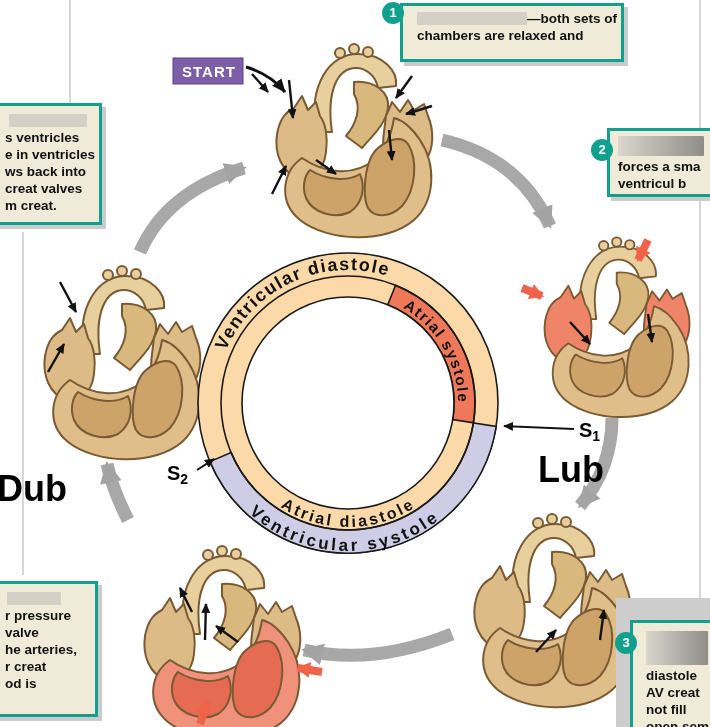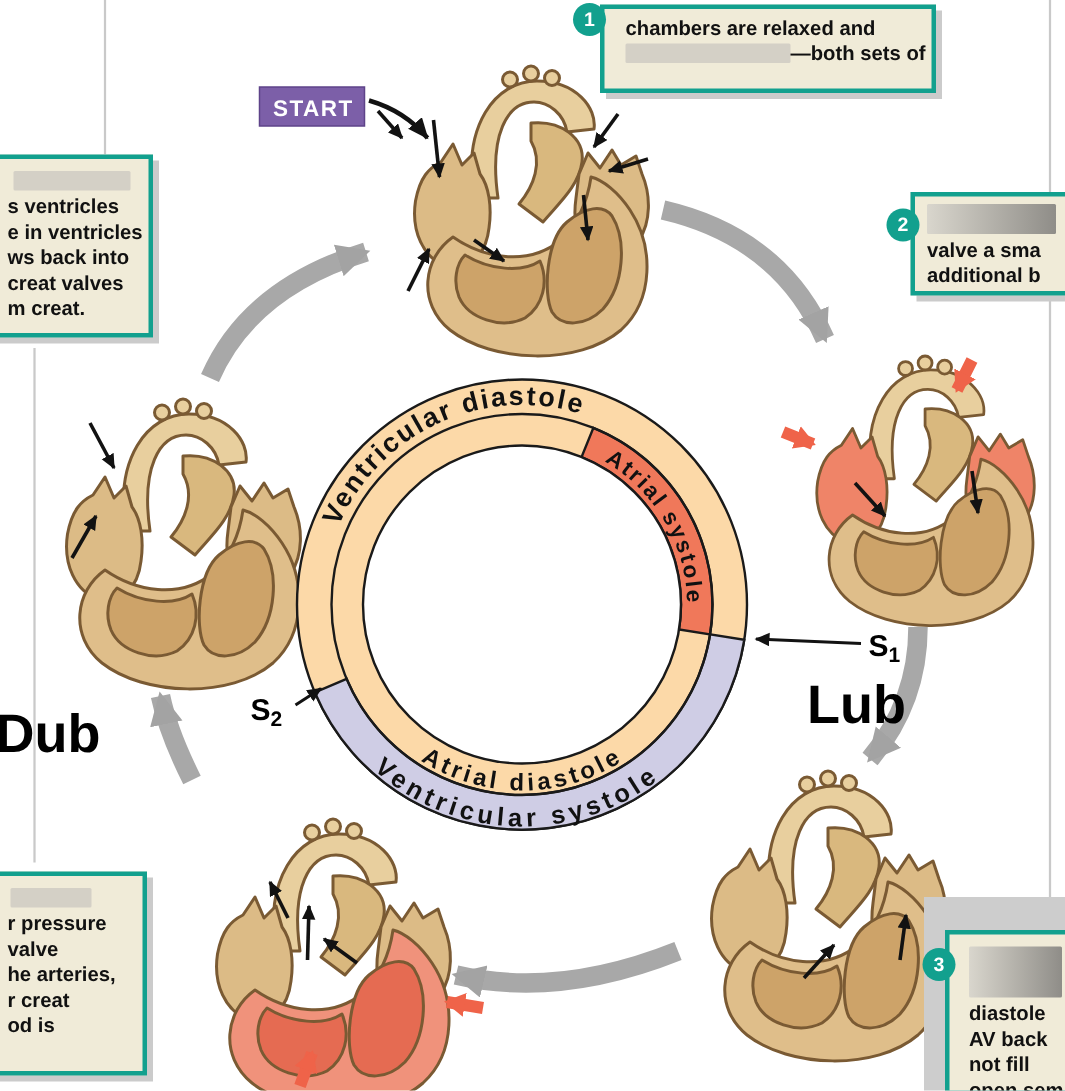--- a/index.html
+++ b/index.html
@@ -192,36 +192,36 @@
     <rect class="start-rect" x="173" y="58" width="70" height="26"></rect>
     <text class="start-text" x="182" y="77">START</text>
     <path d="M246,67 Q270,74 285,92" stroke="#121212" stroke-width="3" fill="none" marker-end="url(#mStart)"></path>
   </g>
 </svg>
 
 <div class="shadow-plate" style="left:616px;top:598px;width:94px;height:132px;"></div>
 
 <div class="callout" style="left:400px;top:3px;width:224px;height:59px;padding:4px 6px 4px 14px;">
   <div class="badge" style="left:-21px;top:-4px;">1</div>
+  <div class="line"><span class="redact flat" style="width:110px;height:13px;"></span><span>—both sets of</span></div>
   <div class="line">chambers are relaxed and</div>
-  <div class="line"><span class="redact flat" style="width:110px;height:13px;"></span><span>—both sets of</span></div>
 </div>
 
 <div class="callout" style="left:607px;top:128px;width:110px;height:69px;padding:5px 4px 4px 8px;">
   <div class="badge" style="left:-19px;top:8px;">2</div>
   <div class="line"><span class="redact" style="width:86px;height:20px;"></span></div>
-  <div class="line">valve a sma</div>
-  <div class="line">additional b</div>
+  <div class="line">forces a sma</div>
+  <div class="line">ventricul b</div>
 </div>
 
 <div class="callout" style="left:630px;top:620px;width:86px;height:110px;padding:8px 2px 2px 13px;box-shadow:none;">
   <div class="badge" style="left:-18px;top:9px;">3</div>
   <div class="line"><span class="redact" style="width:62px;height:34px;"></span></div>
   <div class="line">diastole</div>
-  <div class="line">AV back</div>
+  <div class="line">AV creat</div>
   <div class="line">not fill</div>
   <div class="line">open sem</div>
 </div>
 
 <div class="callout" style="left:-48px;top:103px;width:150px;height:122px;padding:6px 2px 2px 50px;">
   <div class="line"><span class="redact flat" style="width:78px;height:13px;margin-left:4px;"></span></div>
   <div class="line">s ventricles</div>
   <div class="line">e in ventricles</div>
   <div class="line">ws back into</div>
   <div class="line">creat valves</div>

